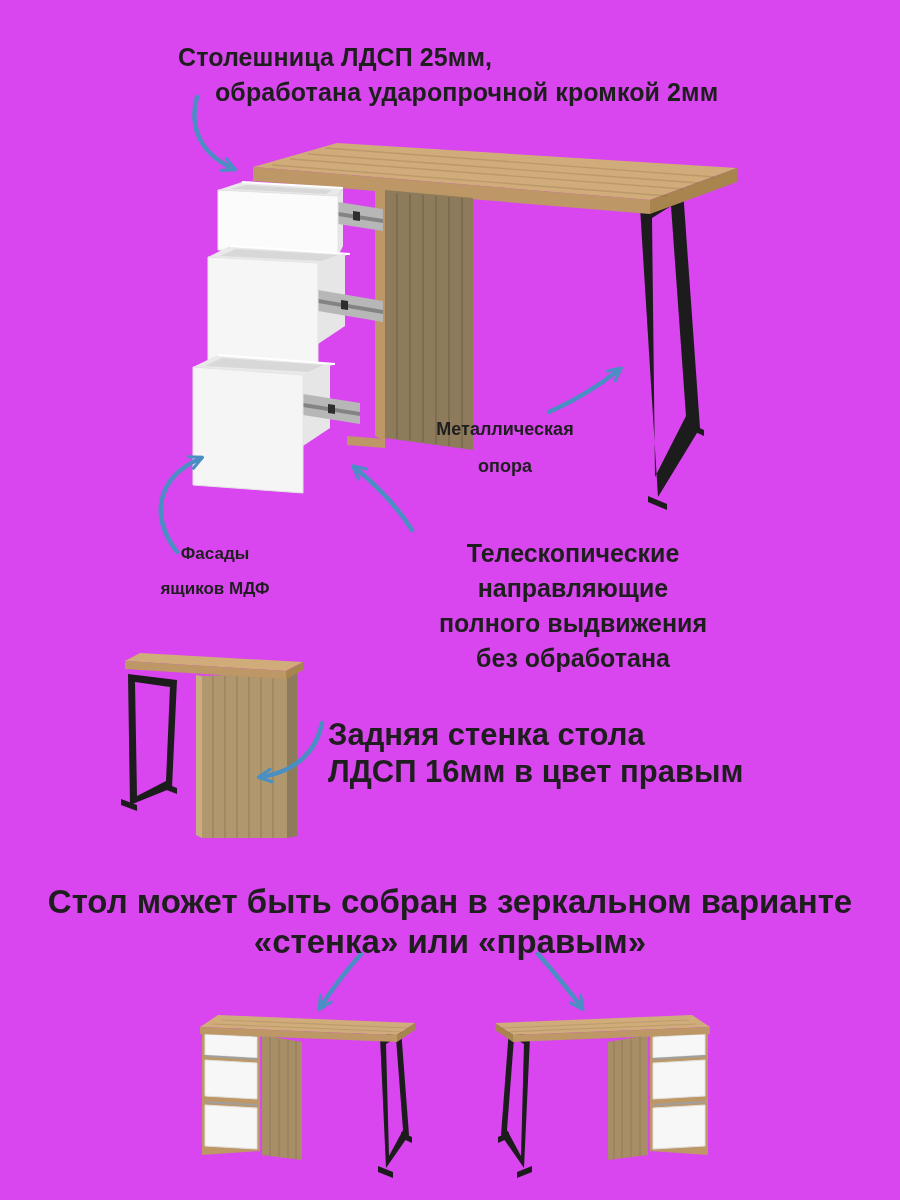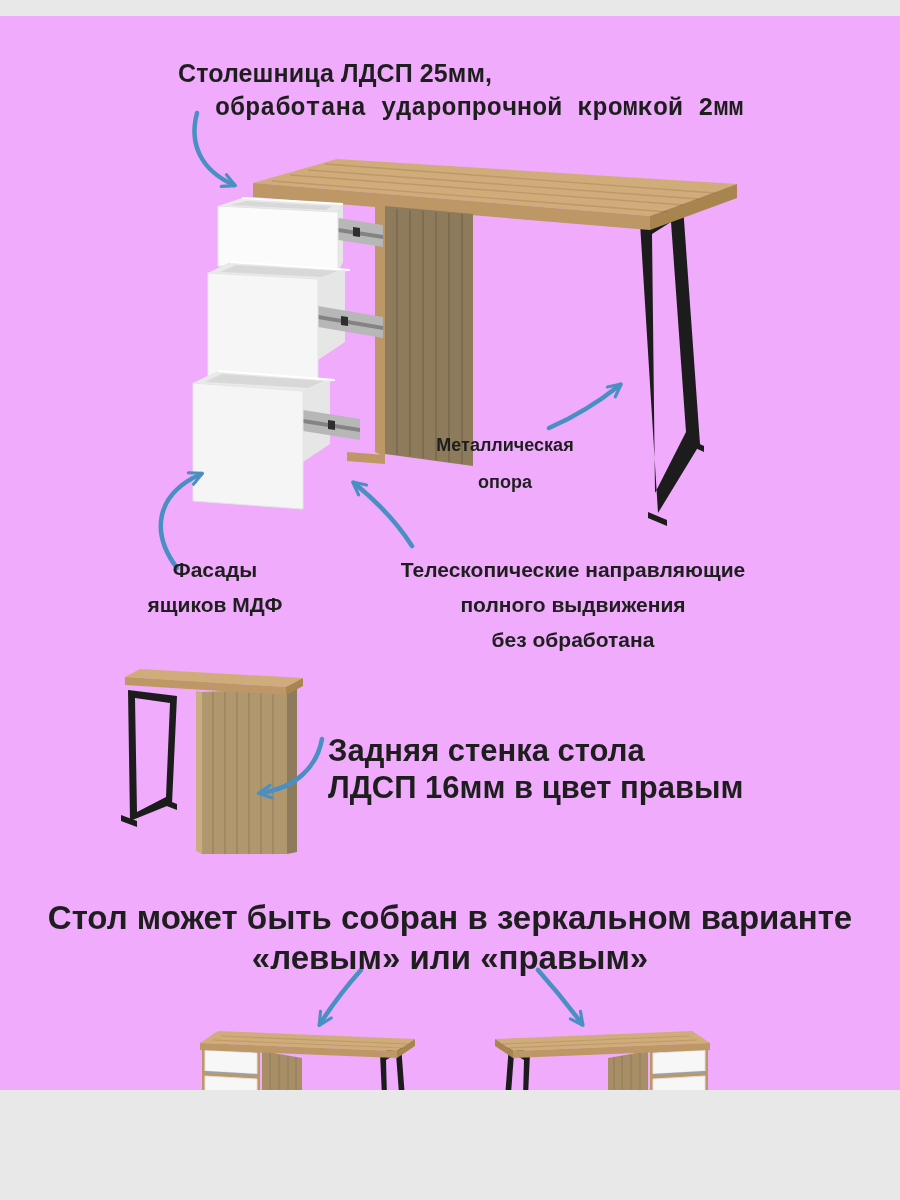--- a/index.html
+++ b/index.html
@@ -4,32 +4,32 @@
 <style>
   :root{
     --arrow:#4a8fc3; --text:#1e1e1e;
     --wood_top:#d0ac7a; --wood_edge:#bd9765; --wood_edge_dark:#a8854f;
     --wood_edge_light:#c9ad80; --wood_panel_dark:#8d7b5b; --wood_panel_mid:#b0976e;
     --wood_panel_small:#a78e66; --drawer_white:#f8f8f8; --leg_black:#1c1c1c;
     --rail_silver:#b7b7b7;
   }
   html,body{margin:0;padding:0;background:#e8e8e8;}
   .page{
-    position:relative;width:900px;height:1074px;margin:16px auto;background:#f0abfc;
+    position:relative;width:900px;height:1200px;margin:0 auto;background:#d946ef;
     font-family:"Liberation Sans", sans-serif;color:var(--text);overflow:hidden;
   }
   .fig{position:absolute;}
   .arrows{position:absolute;left:0;top:0;z-index:30;pointer-events:none;}
   .label{position:absolute;z-index:40;font-weight:700;color:var(--text);}
   .lbl-c{text-align:center;}
   .top-title{left:178px;top:40px;font-size:25px;line-height:35px;letter-spacing:.1px;}
-  .top-title .l2{margin-left:37px;font-family:Liberation Mono, monospace;}
+  .top-title .l2{margin-left:37px;}
   .metal-label{left:405px;top:411px;width:200px;font-size:18px;line-height:37px;}
-  .fronts-label{left:115px;top:536px;width:200px;font-size:21px;line-height:35px;}
-  .slides-label{left:368px;top:536px;width:410px;font-size:21px;line-height:35px;}
+  .fronts-label{left:115px;top:536px;width:200px;font-size:17px;line-height:35px;}
+  .slides-label{left:368px;top:536px;width:410px;font-size:25px;line-height:35px;}
   .back-label{left:328px;top:716px;font-size:31px;line-height:37px;}
   .mirror-label{left:0;top:882px;width:900px;font-size:33px;line-height:40px;}
   svg{display:block;}
 </style>
 </head>
 <body>
 
 <div class="page">
 
   <div class="label top-title">
@@ -53,21 +53,21 @@
     <div>без обработана</div>
   </div>
 
   <div class="label back-label">
     <div>Задняя стенка стола</div>
     <div>ЛДСП 16мм в цвет правым</div>
   </div>
 
   <div class="label lbl-c mirror-label">
     <div>Стол может быть собран в зеркальном варианте</div>
-    <div>«левым» или «правым»</div>
+    <div>«стенка» или «правым»</div>
   </div>
 
   <svg class="fig" style="left:160px;top:128px;" width="590" height="410" viewBox="0 0 590 410">
 
     <g>
       <path d="M480,79 L523,62 L540,300 L498,369 Z M492,90 L511,78 L526,288 L495,349 Z" fill="var(--leg_black)" fill-rule="evenodd"></path>
       <polygon points="488,368 507,376 507,382 488,374" fill="var(--leg_black)"></polygon>
       <polygon points="529,295 544,302 544,308 529,301" fill="var(--leg_black)"></polygon>
     </g>
 

